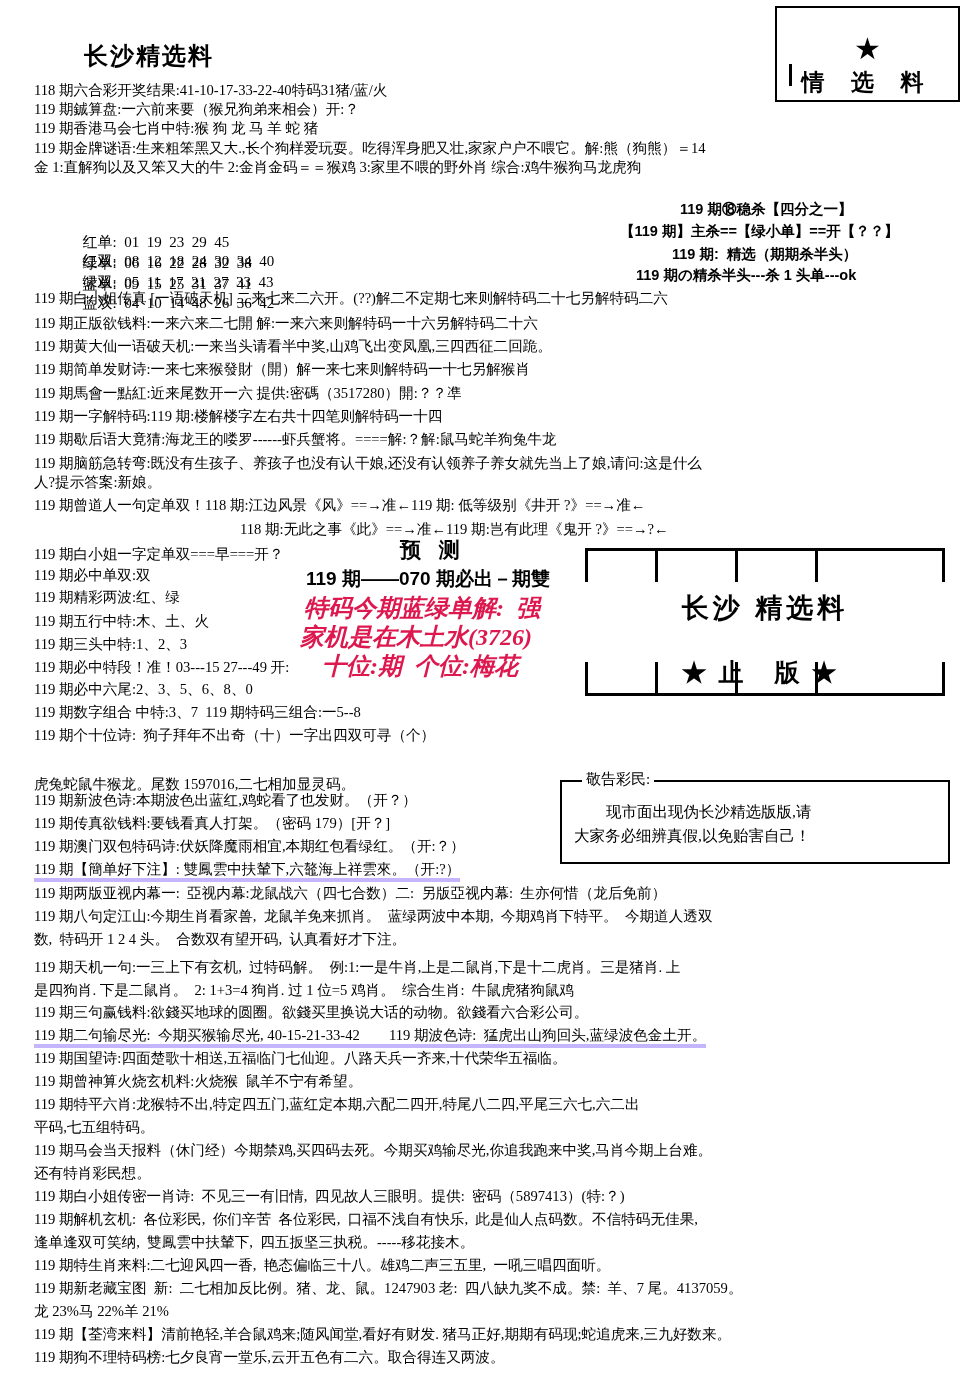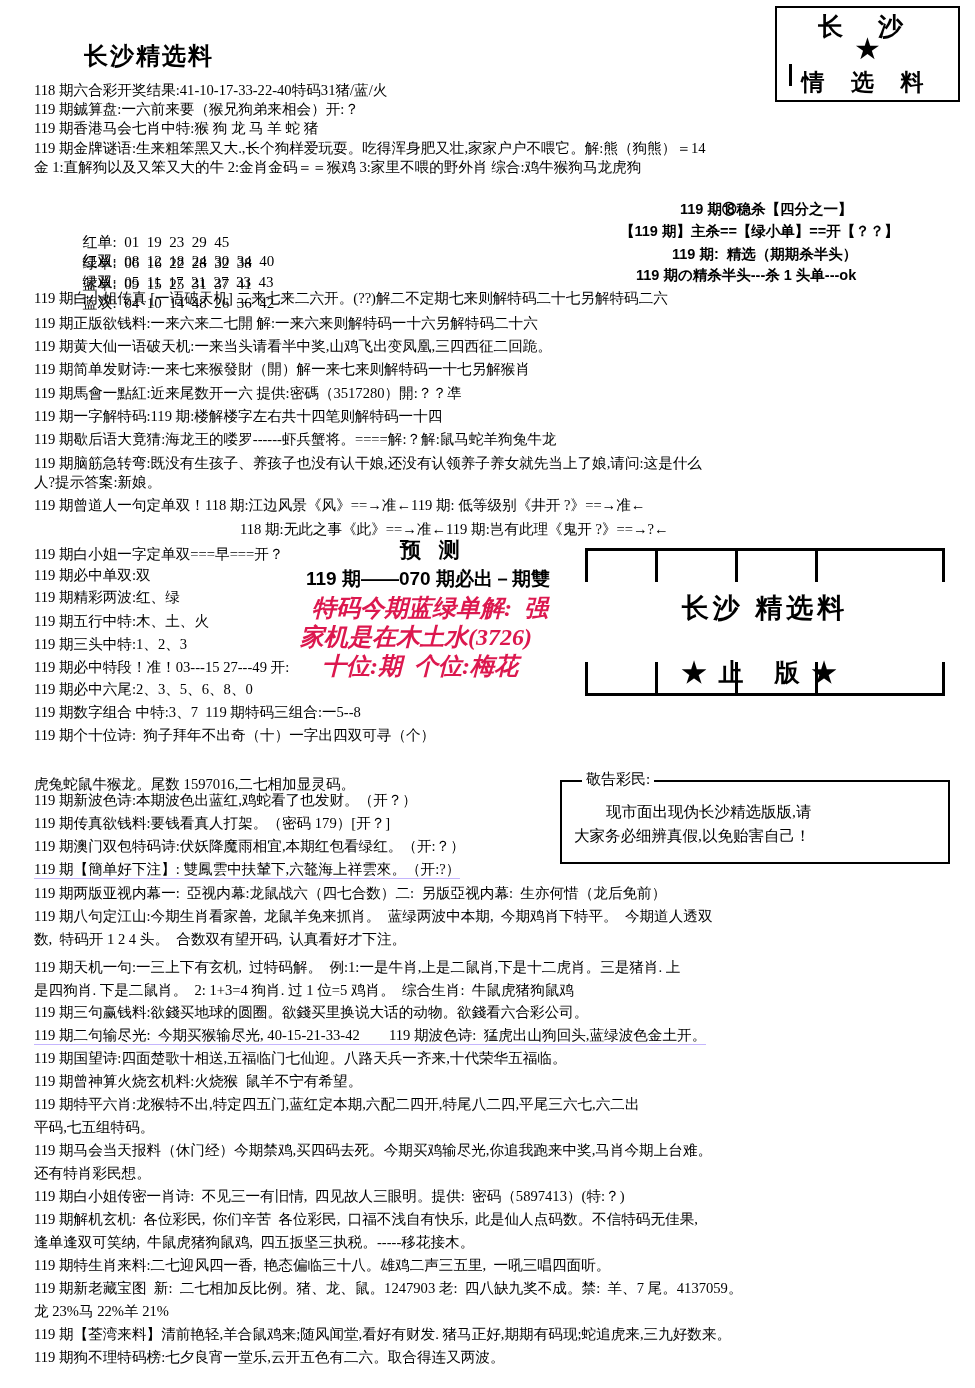--- a/index.html
+++ b/index.html
@@ -45,21 +45,21 @@
     letter-spacing:2px;
   }
 
   
   .line {
     position:absolute;
     font-size:14.6px;
     line-height:17px;
     white-space:pre;
   }
-  .uline { border-bottom:1px solid #c4b5fd; }
+  .uline { border-bottom:4px solid #c4b5fd; }
 
   
   .colblock { position:absolute; left:60px; top:216px; font-size:15px; }
   .colrow { height:21px; white-space:pre; }
   .c1 { display:inline-block; width:290px; }
   .c2 { display:inline-block; width:240px; }
 
   
   .rnote {
     position:absolute;
@@ -132,21 +132,20 @@
   }
   .notice .nl1 { position:absolute; left:44px; top:20px; font-size:15.5px; white-space:pre; }
   .notice .nl2 { position:absolute; left:12px; top:44px; font-size:15.5px; white-space:pre; }
 </style>
 </head>
 <body>
 
 <div class="page">
 
   <div class="logo-box">
-    <div class="logo-top">长 沙</div>
     <div class="logo-star">★</div>
     <div class="logo-bar-l"></div>
     <div class="logo-bottom">情 选 料</div>
   </div>
 
   <div class="main-title">长沙精选料</div>
 
   <div class="line" style="left:34px; top:82px;">118 期六合彩开奖结果:41-10-17-33-22-40特码31猪/蓝/火</div>
   <div class="line" style="left:34px; top:101px;">119 期鋮算盘:一六前来要（猴兄狗弟来相会）开:？</div>
   <div class="line" style="left:34px; top:120px;">119 期香港马会七肖中特:猴 狗 龙 马 羊 蛇 猪</div>
@@ -206,31 +205,31 @@
   <div class="line" style="left:34px; top:1004px;">119 期三句赢钱料:欲錢买地球的圆圈。欲錢买里换说大话的动物。欲錢看六合彩公司。</div>
   <div class="line uline" style="left:34px; top:1027px;">119 期二句输尽光:  今期买猴输尽光, 40-15-21-33-42        119 期波色诗:  猛虎出山狗回头,蓝绿波色金土开。</div>
   <div class="line" style="left:34px; top:1050px;">119 期国望诗:四面楚歌十相送,五福临门七仙迎。八路天兵一齐来,十代荣华五福临。</div>
   <div class="line" style="left:34px; top:1073px;">119 期曾神算火烧玄机料:火烧猴  鼠羊不宁有希望。</div>
   <div class="line" style="left:34px; top:1096px;">119 期特平六肖:龙猴特不出,特定四五门,蓝红定本期,六配二四开,特尾八二四,平尾三六七,六二出</div>
   <div class="line" style="left:34px; top:1119px;">平码,七五组特码。</div>
   <div class="line" style="left:34px; top:1142px;">119 期马会当天报料（休门经）今期禁鸡,买四码去死。今期买鸡输尽光,你追我跑来中奖,马肖今期上台难。</div>
   <div class="line" style="left:34px; top:1165px;">还有特肖彩民想。</div>
   <div class="line" style="left:34px; top:1188px;">119 期白小姐传密一肖诗:  不见三一有旧情,  四见故人三眼明。提供:  密码（5897413）(特:？)</div>
   <div class="line" style="left:34px; top:1211px;">119 期解机玄机:  各位彩民,  你们辛苦  各位彩民,  口福不浅自有快乐,  此是仙人点码数。不信特码无佳果,</div>
-  <div class="line" style="left:34px; top:1234px;">逢单逢双可笑纳,  牛鼠虎猪狗鼠鸡,  四五扳坚三执税。-----移花接木。</div>
+  <div class="line" style="left:34px; top:1234px;">逢单逢双可笑纳,  雙鳳雲中扶輦下,  四五扳坚三执税。-----移花接木。</div>
   <div class="line" style="left:34px; top:1257px;">119 期特生肖来料:二七迎风四一香,  艳态偏临三十八。雄鸡二声三五里,  一吼三唱四面听。</div>
   <div class="line" style="left:34px; top:1280px;">119 期新老藏宝图  新:  二七相加反比例。猪、龙、鼠。1247903 老:  四八缺九奖不成。禁:  羊、7 尾。4137059。</div>
   <div class="line" style="left:34px; top:1303px;">龙 23%马 22%羊 21%</div>
   <div class="line" style="left:34px; top:1326px;">119 期【荃湾来料】清前艳轻,羊合鼠鸡来;随风闻堂,看好有财发. 猪马正好,期期有码现;蛇追虎来,三九好数来。</div>
   <div class="line" style="left:34px; top:1349px;">119 期狗不理特码榜:七夕良宵一堂乐,云开五色有二六。取合得连又两波。</div>
 
   <div class="pred">预 测</div>
   <div class="pred2">119 期——070 期必出－期雙</div>
 
-  <div class="hand big" style="left:304px; top:592px;margin-left:8px;">特码今期蓝绿单解:  强</div>
+  <div class="hand big" style="left:304px; top:592px;">特码今期蓝绿单解:  强</div>
   <div class="hand big" style="left:300px; top:621px;">家机是在木土水(3726)</div>
   <div class="hand big" style="left:322px; top:650px;">十位:期  个位:梅花</div>
 
   <div class="brandbox">
     <div class="bb-t"></div>
     <div class="bb-b"></div>
     <div class="bb-l1"></div>
     <div class="bb-l2"></div>
     <div class="bb-r1"></div>
     <div class="bb-r2"></div>

